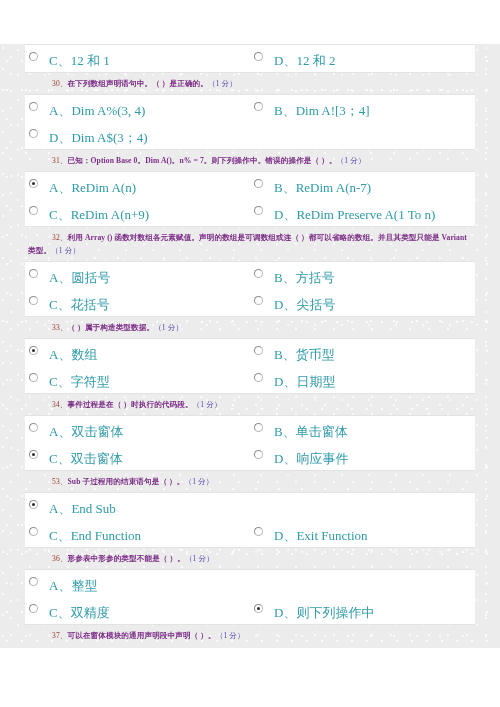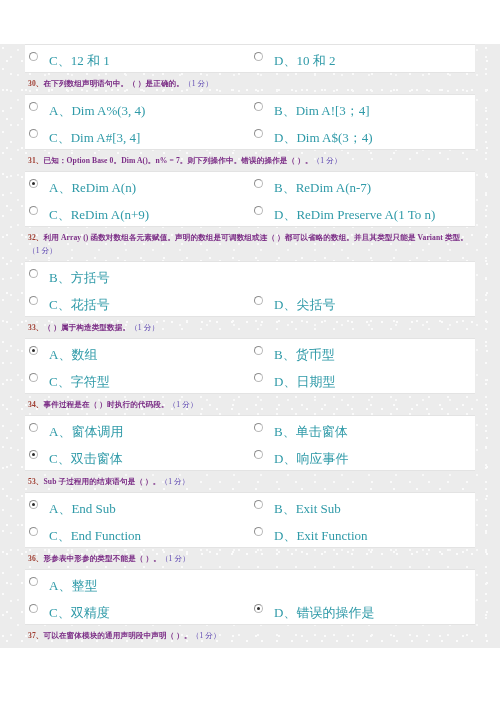--- a/index.html
+++ b/index.html
@@ -43,21 +43,22 @@
   .q-head {
     padding: 4px 4px 4px 3px;
     font-size: 7.6px;
     line-height: 13px;
     letter-spacing: 0.1px;
     color: #8a2f6b;
     background: transparent;
   }
   .q-num {
     color: #9e3b2f;
-    font-weight: bold;
+    font-weight: normal;
+    margin-left: 24px;
   }
   .q-body {
     color: #7b2d86;
     font-weight: bold;
   }
   .q-score {
     color: #5a43b0;
     font-weight: normal;
   }
 
@@ -124,21 +125,21 @@
 <div class="sheet">
 
   <div class="opt-panel">
     <div class="opt-row">
       <div class="opt-cell">
         <span class="radio"></span>
         <span class="opt-text">C、12 和 1</span>
       </div>
       <div class="opt-cell">
         <span class="radio"></span>
-        <span class="opt-text">D、10 和 2</span>
+        <span class="opt-text">D、12 和 2</span>
       </div>
     </div>
   </div>
 
   <div class="q-head">
     <span class="q-num">30、</span><span class="q-body">在下列数组声明语句中。（   ）是正确的。</span><span class="q-score">（1 分）</span>
   </div>
   <div class="opt-panel">
     <div class="opt-row">
       <div class="opt-cell">
@@ -146,24 +147,20 @@
         <span class="opt-text">A、Dim A%(3, 4)</span>
       </div>
       <div class="opt-cell">
         <span class="radio"></span>
         <span class="opt-text">B、Dim A![3；4]</span>
       </div>
     </div>
     <div class="opt-row">
       <div class="opt-cell">
         <span class="radio"></span>
-        <span class="opt-text">C、Dim A#[3, 4]</span>
-      </div>
-      <div class="opt-cell">
-        <span class="radio"></span>
         <span class="opt-text">D、Dim A$(3；4)</span>
       </div>
     </div>
   </div>
 
   <div class="q-head">
     <span class="q-num">31、</span><span class="q-body">已知：Option Base 0。Dim A()。n% = 7。则下列操作中。错误的操作是（   ）。</span><span class="q-score">（1 分）</span>
   </div>
   <div class="opt-panel">
     <div class="opt-row">
@@ -188,20 +185,24 @@
     </div>
   </div>
 
   <div class="q-head">
     <span class="q-num">32、</span><span class="q-body">利用 Array () 函数对数组各元素赋值。声明的数组是可调数组或连（   ）都可以省略的数组。并且其类型只能是 Variant 类型。</span><span class="q-score">（1 分）</span>
   </div>
   <div class="opt-panel">
     <div class="opt-row">
       <div class="opt-cell">
         <span class="radio"></span>
+        <span class="opt-text">A、圆括号</span>
+      </div>
+      <div class="opt-cell">
+        <span class="radio"></span>
         <span class="opt-text">B、方括号</span>
       </div>
     </div>
     <div class="opt-row">
       <div class="opt-cell">
         <span class="radio"></span>
         <span class="opt-text">C、花括号</span>
       </div>
       <div class="opt-cell">
         <span class="radio"></span>
@@ -236,21 +237,21 @@
     </div>
   </div>
 
   <div class="q-head">
     <span class="q-num">34、</span><span class="q-body">事件过程是在（   ）时执行的代码段。</span><span class="q-score">（1 分）</span>
   </div>
   <div class="opt-panel">
     <div class="opt-row">
       <div class="opt-cell">
         <span class="radio"></span>
-        <span class="opt-text">A、窗体调用</span>
+        <span class="opt-text">A、双击窗体</span>
       </div>
       <div class="opt-cell">
         <span class="radio"></span>
         <span class="opt-text">B、单击窗体</span>
       </div>
     </div>
     <div class="opt-row">
       <div class="opt-cell">
         <span class="radio checked"></span>
         <span class="opt-text">C、双击窗体</span>
@@ -264,24 +265,20 @@
 
   <div class="q-head">
     <span class="q-num">53、</span><span class="q-body">Sub 子过程用的结束语句是（   ）。</span><span class="q-score">（1 分）</span>
   </div>
   <div class="opt-panel">
     <div class="opt-row">
       <div class="opt-cell">
         <span class="radio checked"></span>
         <span class="opt-text">A、End Sub</span>
       </div>
-      <div class="opt-cell">
-        <span class="radio"></span>
-        <span class="opt-text">B、Exit Sub</span>
-      </div>
     </div>
     <div class="opt-row">
       <div class="opt-cell">
         <span class="radio"></span>
         <span class="opt-text">C、End Function</span>
       </div>
       <div class="opt-cell">
         <span class="radio"></span>
         <span class="opt-text">D、Exit Function</span>
       </div>
@@ -298,21 +295,21 @@
         <span class="opt-text">A、整型</span>
       </div>
     </div>
     <div class="opt-row">
       <div class="opt-cell">
         <span class="radio"></span>
         <span class="opt-text">C、双精度</span>
       </div>
       <div class="opt-cell">
         <span class="radio checked"></span>
-        <span class="opt-text">D、错误的操作是</span>
+        <span class="opt-text">D、则下列操作中</span>
       </div>
     </div>
   </div>
 
   <div class="q-head">
     <span class="q-num">37、</span><span class="q-body">可以在窗体模块的通用声明段中声明（   ）。</span><span class="q-score">（1 分）</span>
   </div>
 
 </div>
 

